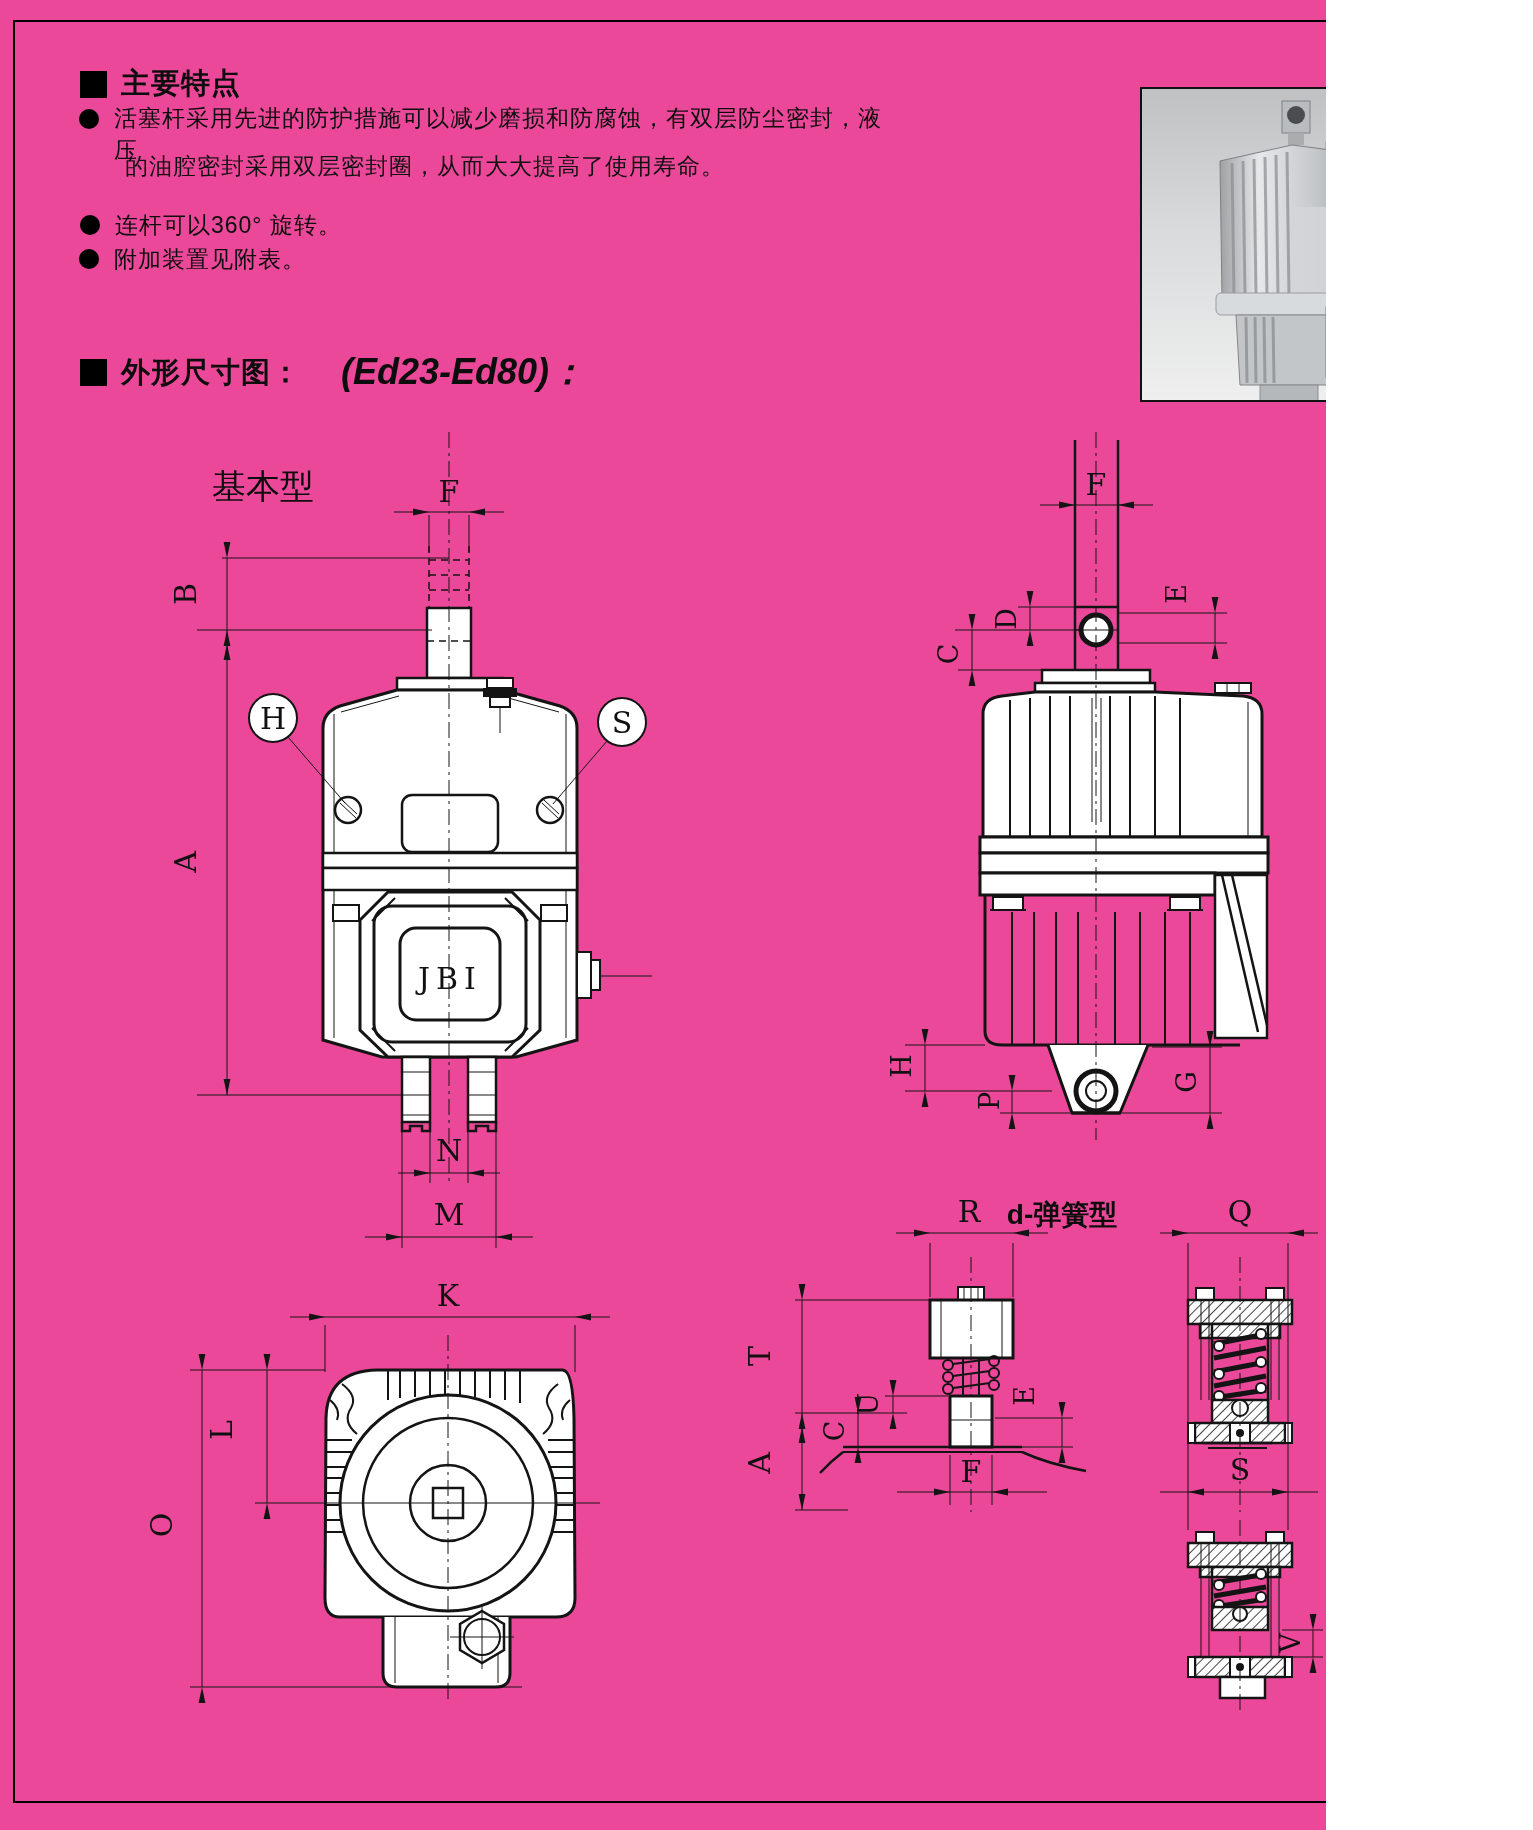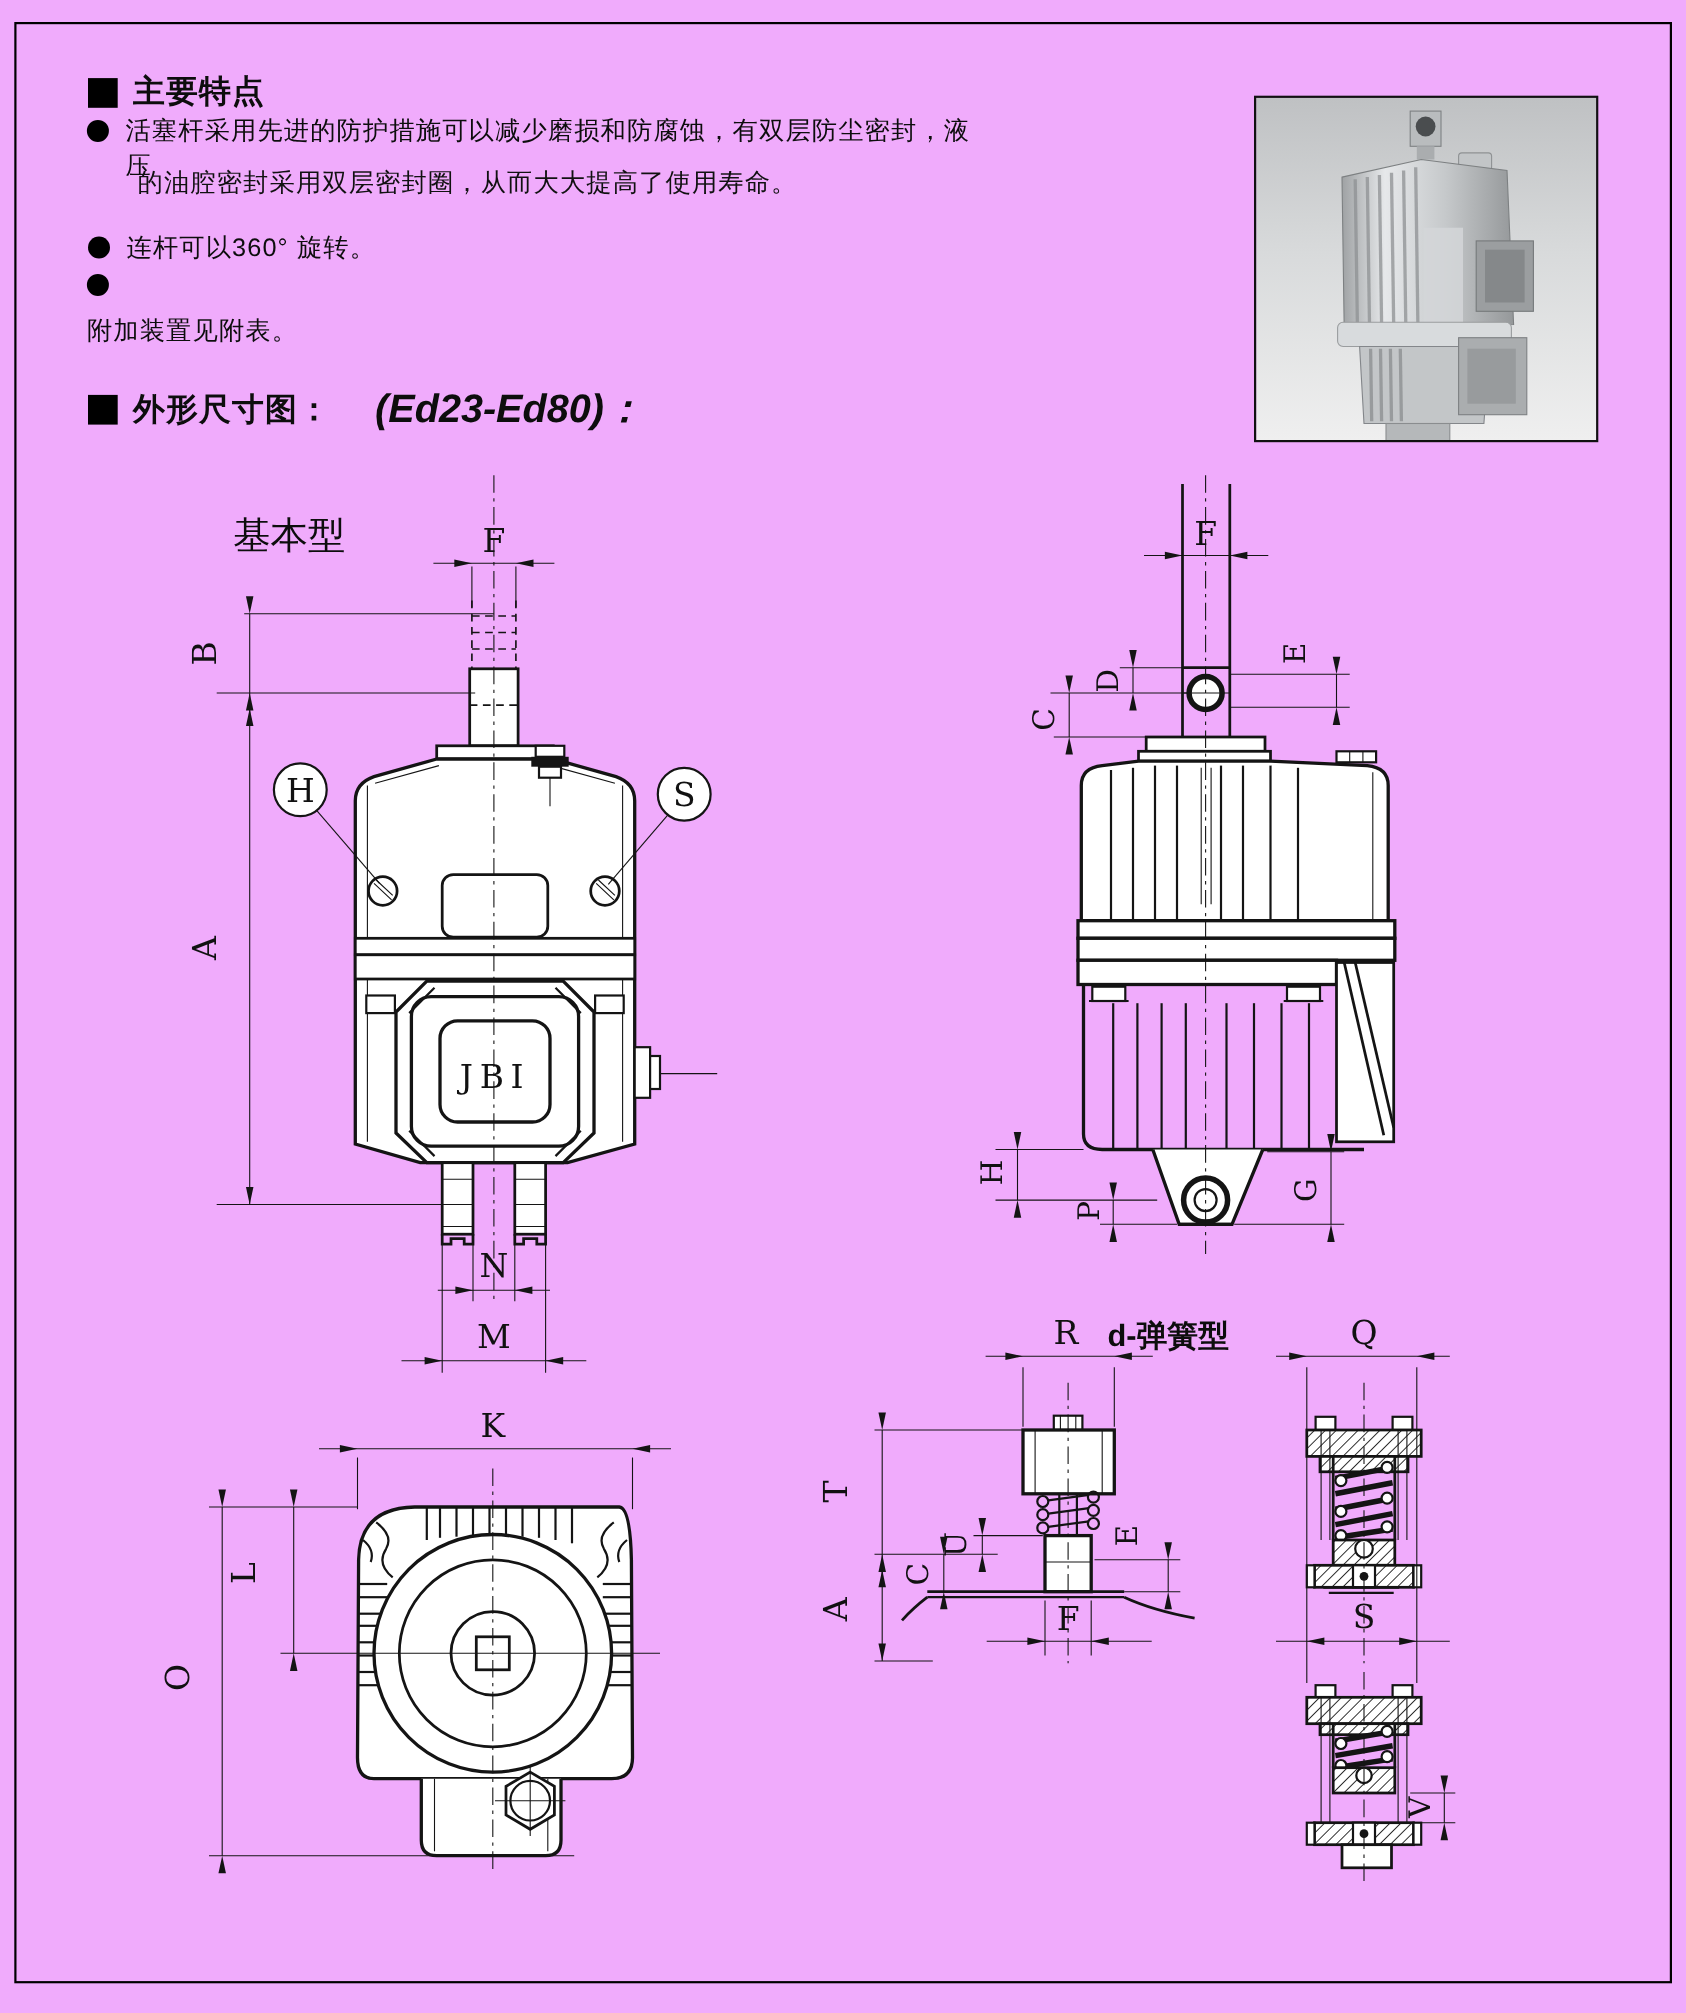--- a/index.html
+++ b/index.html
@@ -1,30 +1,30 @@
 <!DOCTYPE html>
 <html><head>
 <meta charset="utf-8">
 <style>
   html,body{margin:0;padding:0;background:#fff;}
-  .page{position:relative;width:1533px;height:1830px;background:#f0abfc;overflow:hidden;
+  .page{position:relative;width:1326px;height:1830px;background:#ec4899;overflow:hidden;
         font-family:"Liberation Sans","DejaVu Sans",sans-serif;color:#111;}
   .frame{position:absolute;left:13px;top:20px;width:1503px;height:1779px;border:2px solid #000;}
   .h1,.h2{position:absolute;display:flex;align-items:center;gap:14px;font-weight:bold;
           font-size:29px;color:#0d0d0d;letter-spacing:1px;}
   .h1{left:80px;top:64px;}
   .h2{left:80px;top:348px;text-align:right;}
   .sq{width:27px;height:27px;background:#000;flex:0 0 auto;}
   .h2 .latin{margin-left:26px;font-size:36px;letter-spacing:0;font-style:italic;}
   .bullet{position:absolute;display:flex;gap:15px;font-size:23px;line-height:32px;color:#0d0d0d;letter-spacing:1px;}
   .dot{width:20px;height:20px;border-radius:50%;background:#000;flex:0 0 auto;margin-top:6px;}
   .b1{left:79px;top:103px;width:820px;font-family:Liberation Serif, serif;}
   .b1b{position:absolute;left:110px;top:150px;font-size:23px;line-height:32px;letter-spacing:1px;margin-left:15px;}
   .b2{left:80px;top:197px;margin-top:12px;}
-  .b3{left:79px;top:243px;flex-direction:column;}
+  .b3{left:79px;top:243px;}
   .photo{position:absolute;left:1140px;top:87px;width:309px;height:311px;border:2px solid #111;
          background:linear-gradient(#bfc1c3 0%,#d8dadb 45%,#efefef 100%);}
   .drawings{position:absolute;left:0;top:380px;}
   
   .t{stroke:#141414;stroke-width:1;fill:none}
   .m{stroke:#141414;stroke-width:2;fill:none}
   .o25{stroke:#141414;stroke-width:2.5;fill:none}
   .o{stroke:#141414;stroke-width:3;fill:none}
   .b{stroke:#141414;stroke-width:5;fill:none}
   .cl{stroke:#141414;stroke-width:1;fill:none;stroke-dasharray:16 5 3 5}

